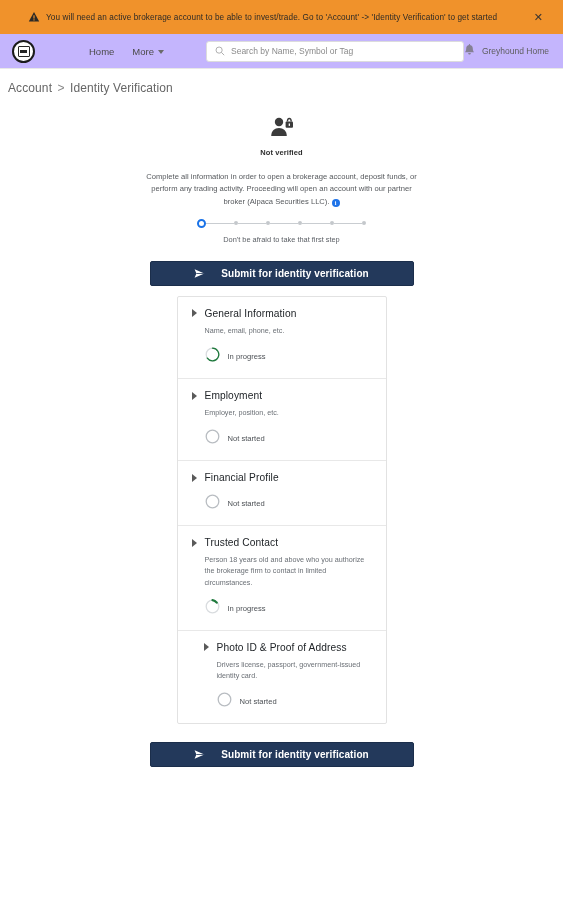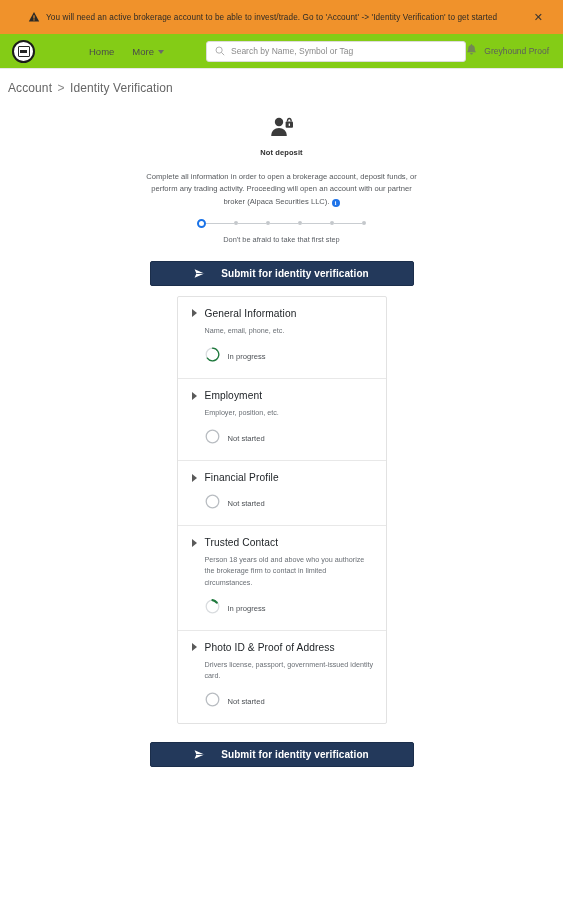--- a/index.html
+++ b/index.html
@@ -38,21 +38,21 @@
     font-size: 11px;
     color: #3a3430;
     margin-right: 10px;
     cursor: pointer;
     line-height: 1;
   }
 
   
   .topnav {
     height: 35px;
-    background: #84cc16;
+    background: #c4b5fd;
     border-bottom: 1px solid #e8e8e8;
     display: flex;
     align-items: center;
     padding: 0 10px;
   }
   .logo {
     width: 23px; height: 23px;
     border-radius: 50%;
     border: 2px solid #1b1b1b;
     display: flex; align-items: center; justify-content: center;
@@ -228,21 +228,21 @@
     margin-top: 10px;
     border: 1px solid #e2e2e2;
     border-radius: 2px;
     background: #fff;
     overflow: hidden;
   }
   .acc-section {
     padding: 11px 12px 12px 12px;
     border-bottom: 1px solid #e8e8e8;
   }
-  .acc-section:last-child { border-bottom: none; }
+  .acc-section:last-child { border-bottom: none; margin-left: 12px; }
   .acc-head {
     display: flex;
     align-items: center;
     gap: 8px;
     cursor: pointer;
   }
   .chev-right {
     width: 0; height: 0;
     border-top: 4px solid transparent;
     border-bottom: 4px solid transparent;
@@ -321,21 +321,21 @@
   </div>
 
   <div class="nav-right">
     <span class="bell-icon">
       <svg width="11" height="12" viewBox="0 0 11 12">
         <path d="M5.5 1 C3.4 1 2.2 2.4 2.2 4.4 C2.2 6.7 1.3 7.6 1 8.2 L10 8.2 C9.7 7.6 8.8 6.7 8.8 4.4 C8.8 2.4 7.6 1 5.5 1 Z" fill="#6d6d6d"></path>
         <rect x="4.9" y="0.1" width="1.2" height="1.3" rx="0.5" fill="#6d6d6d"></rect>
         <path d="M4.2 9 C4.2 9.9 4.8 10.6 5.5 10.6 C6.2 10.6 6.8 9.9 6.8 9 Z" fill="#6d6d6d"></path>
       </svg>
     </span>
-    <span class="username">Greyhound Proof</span>
+    <span class="username">Greyhound Home</span>
   </div>
 </div>
 
 <div class="breadcrumb">
   <span class="crumb-link">Account</span>
   <span class="crumb-sep">&gt;</span>
   <span class="crumb-current">Identity Verification</span>
 </div>
 
 <div class="page">
@@ -343,21 +343,21 @@
   <span class="verify-icon">
     <svg width="24" height="22" viewBox="0 0 24 22">
       <circle cx="9" cy="5" r="4.2" fill="#3b3b3b"></circle>
       <path d="M1.2 19 C1.2 13.9 4.7 11 9 11 C13.3 11 16.8 13.9 16.8 19 Z" fill="#3b3b3b"></path>
       <rect x="15.6" y="4.4" width="7.4" height="6.4" rx="1" fill="#3b3b3b"></rect>
       <path d="M17.4 4.6 C17.4 2.6 18.3 1.5 19.3 1.5 C20.3 1.5 21.2 2.6 21.2 4.6" fill="none" stroke="#3b3b3b" stroke-width="1.4"></path>
       <rect x="18.7" y="6.5" width="1.3" height="2.4" fill="#ffffff"></rect>
     </svg>
   </span>
 
-  <div class="verify-status">Not deposit</div>
+  <div class="verify-status">Not verified</div>
 
   <div class="intro">
     <span>Complete all information in order to open a brokerage account, deposit funds, or perform any trading activity. Proceeding will open an account with our partner broker (Alpaca Securities LLC).</span><span class="info-dot">i</span>
   </div>
 
   <div class="stepper">
     <span class="step-dot-active"></span>
     <span class="step-line"></span>
     <span class="step-dot"></span>
     <span class="step-line"></span>

